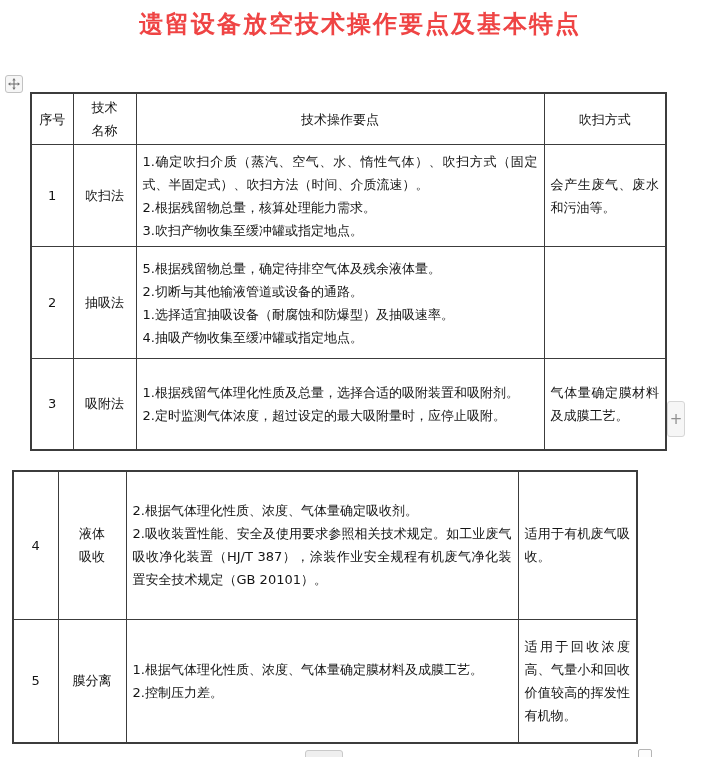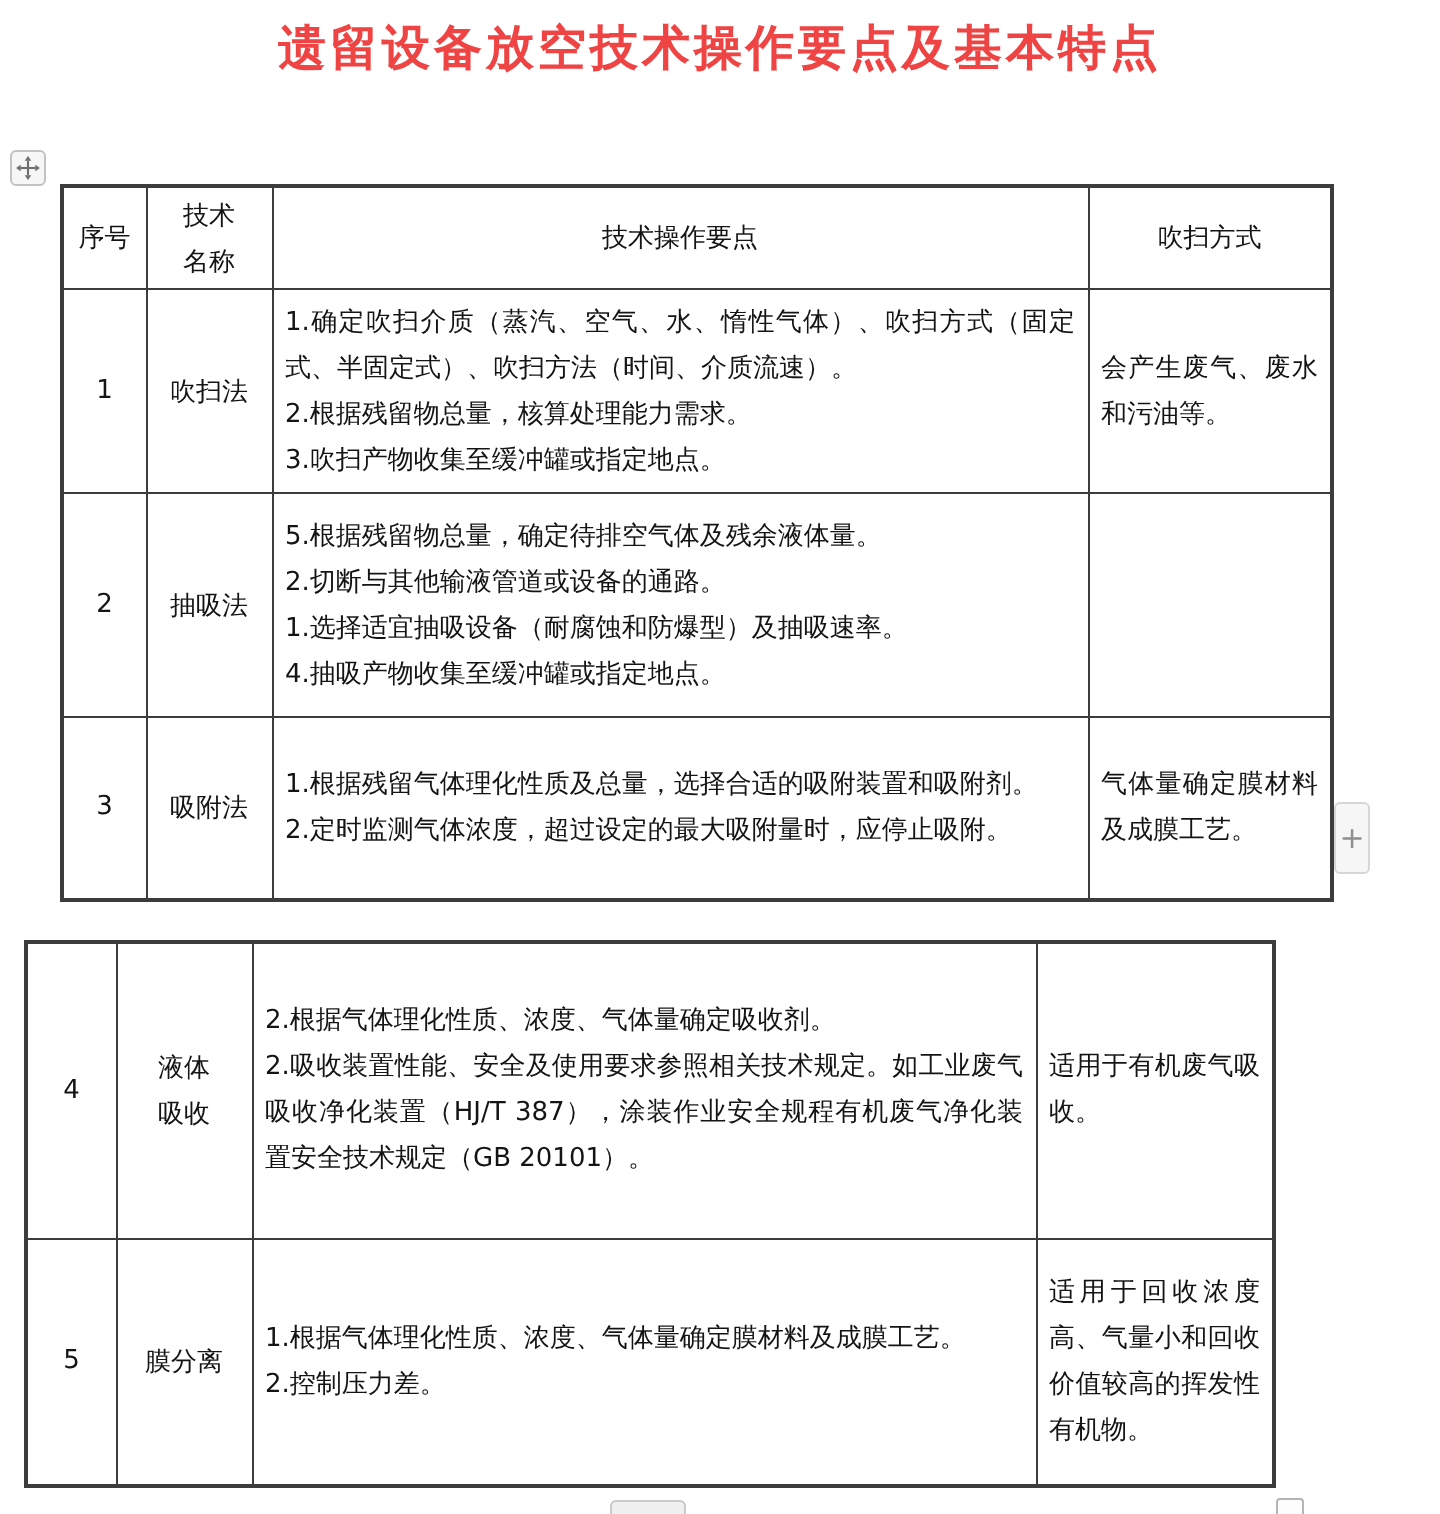--- a/index.html
+++ b/index.html
@@ -31,21 +31,21 @@
   #table2 { left:12px; top:470px; width:624px; }
   .c-index   { width:42px; }
   .c-name    { width:63px; }
   .c-points  { width:408px; }
   .c-features{ width:122px; }
   #table2 .c-index   { width:45px; }
   #table2 .c-name    { width:68px; }
   #table2 .c-points  { width:392px; }
   #table2 .c-features{ width:119px; }
   .center { text-align:center; }
-  .pre { white-space:pre-line;font-family:Liberation Serif, serif; }
+  .pre { white-space:pre-line; }
   .pline, .ftext { text-align:justify; text-justify:inter-ideograph; }
   .r-header { height:48px; }
   .rh1 { height:102px; }
   .rh2 { height:112px; }
   .rh3 { height:91px; }
   .rh4 { height:148px; }
   .rh5 { height:124px; }
   .plus-btn {
     position:absolute; left:667px; top:401px; width:18px; height:36px;
     background:#f6f6f6; border:1px solid #d6d6d6; border-radius:3px;

